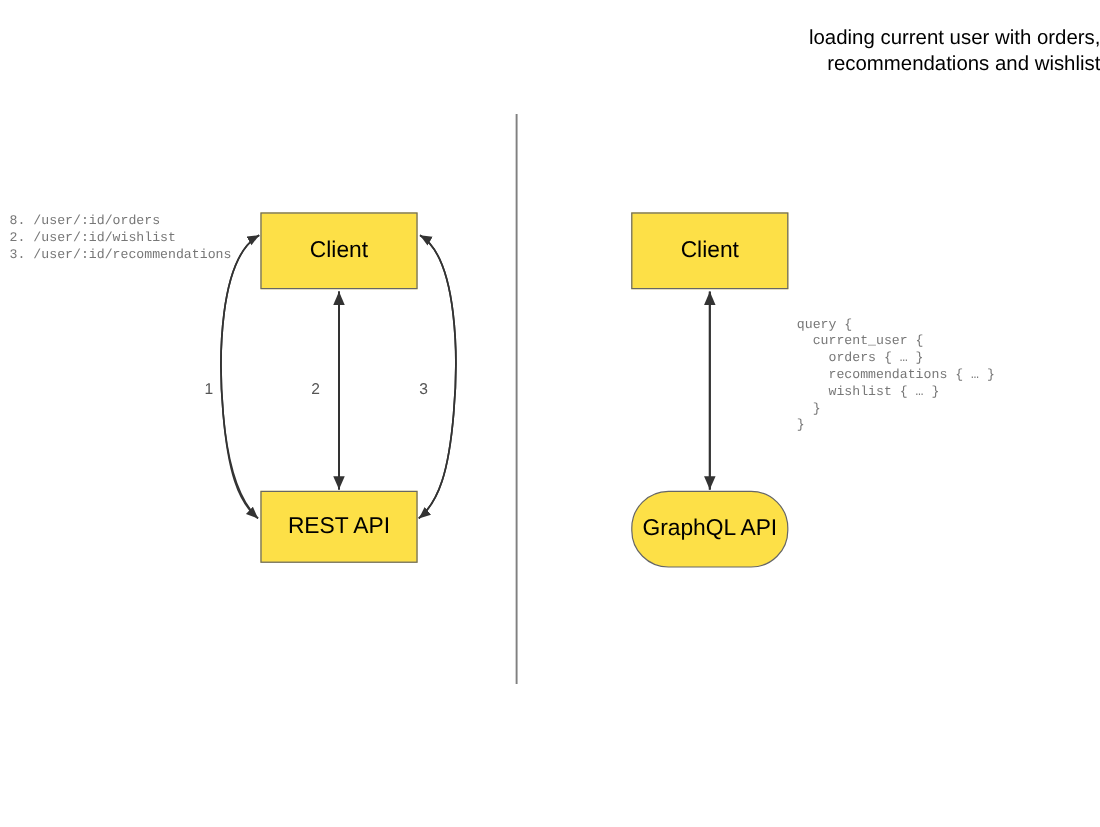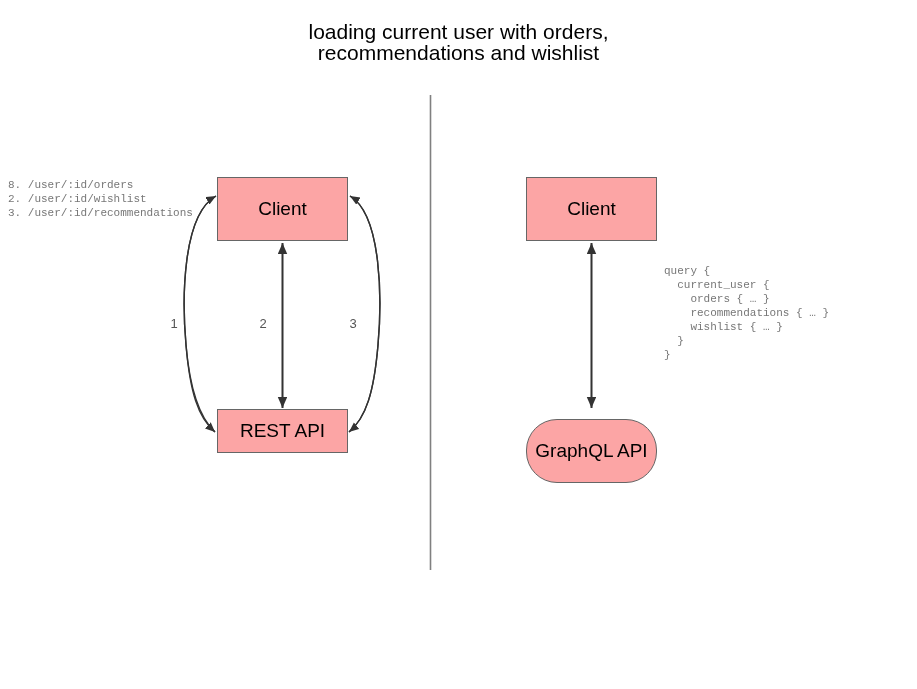--- a/index.html
+++ b/index.html
@@ -20,41 +20,41 @@
     position: absolute;
     left: 0; top: 0;
     width: 917px;
     height: 689px;
   }
   .diagram-title {
     position: absolute;
     left: 0;
     top: 21px;
     width: 917px;
-    text-align: center;
-    font-size: 21px;
+    text-align: right;
+    font-size: 17px;
     line-height: 21px;
     color: #000000;
     white-space: pre-line;
   }
   .node-box {
     position: absolute;
     box-sizing: border-box;
-    background: #fca5a5;
+    background: #fde047;
     border: 1.6px solid #666666;
     display: flex;
     align-items: center;
     justify-content: center;
     font-size: 19px;
     color: #000000;
   }
   #node-client-rest  { left: 217px; top: 177px; width: 131px; height: 64px; }
-  #node-rest-api     { left: 217px; top: 409px; width: 131px; height: 44px; }
+  #node-rest-api     { left: 217px; top: 409px; width: 131px; height: 60px; }
   #node-client-gql   { left: 526px; top: 177px; width: 131px; height: 64px; }
-  #node-graphql-api  { left: 526px; top: 419px; width: 131px; height: 64px; border-radius: 31px; }
+  #node-graphql-api  { left: 526px; top: 409px; width: 131px; height: 64px; border-radius: 31px; }
 
   .edge-label {
     position: absolute;
     font-size: 13px;
     color: #555555;
     text-align: center;
     width: 20px;
   }
   #edge-label-1 { left: 164px; top: 316px; }
   #edge-label-2 { left: 253px; top: 316px; }

